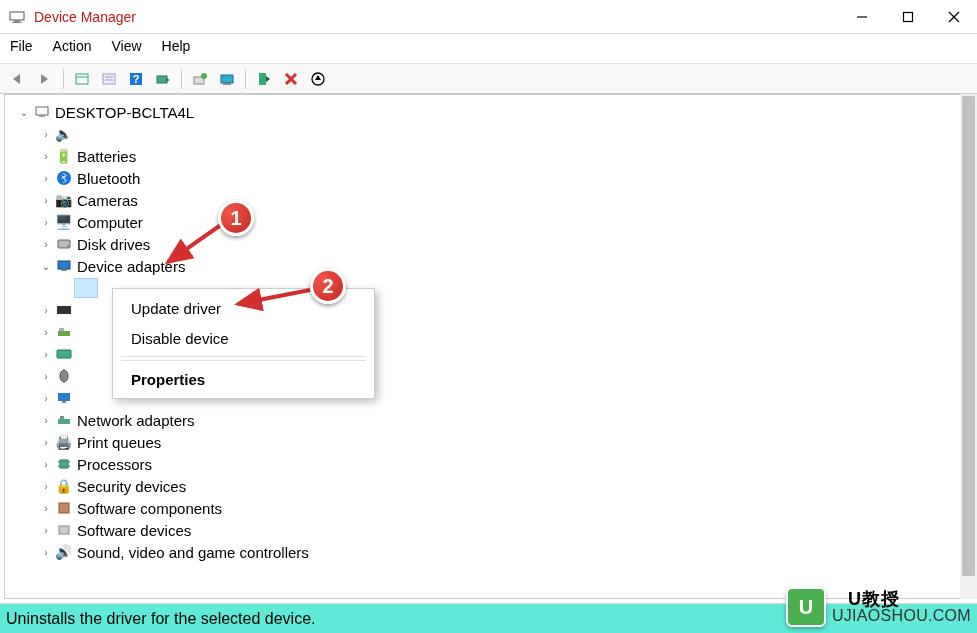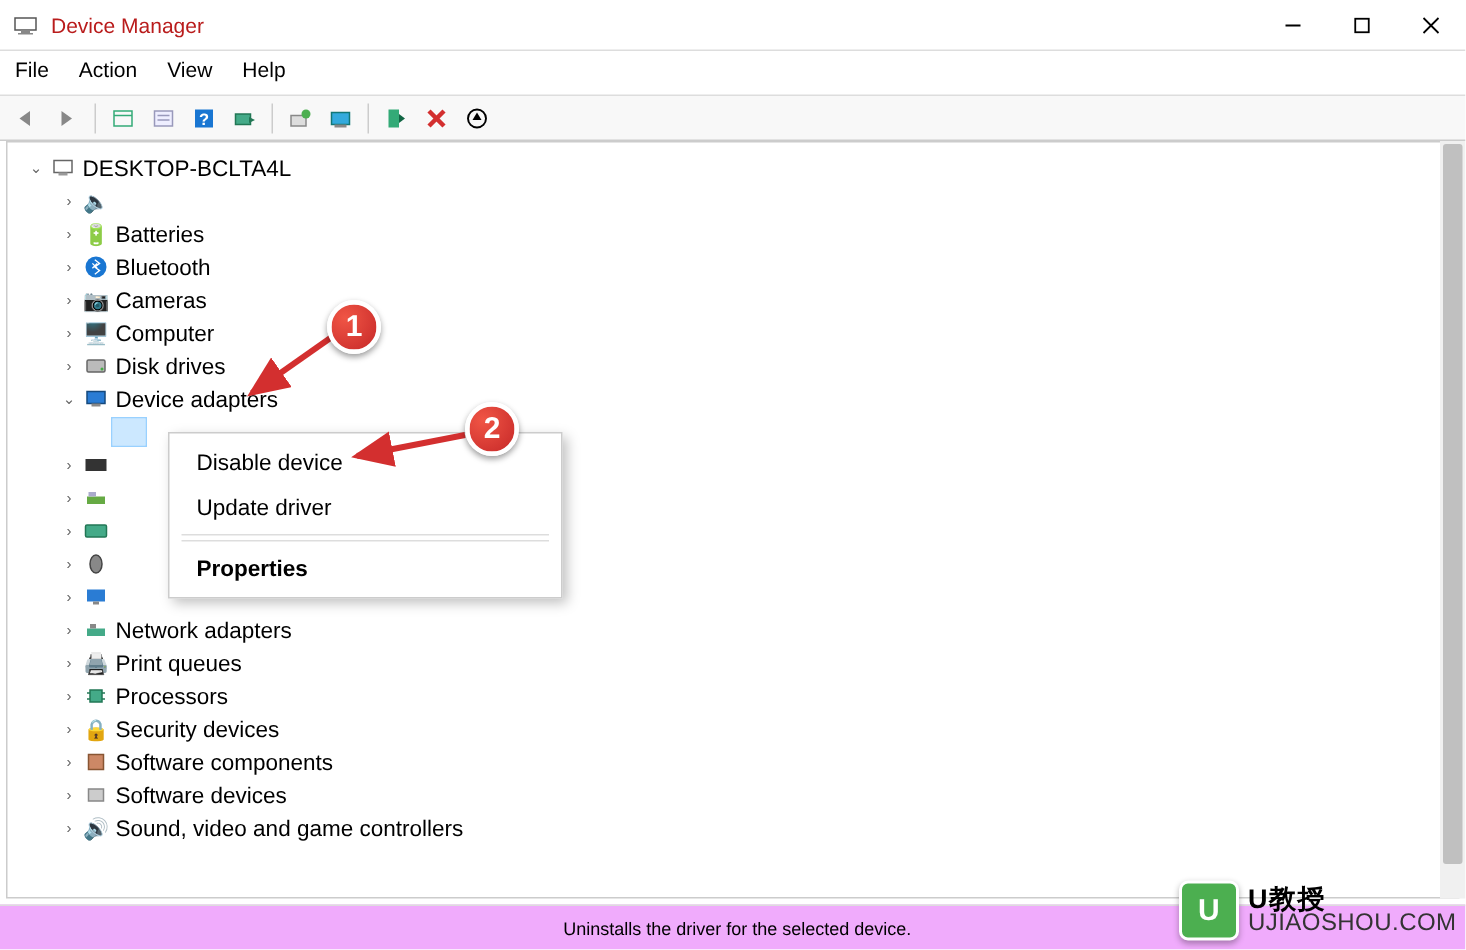--- a/index.html
+++ b/index.html
@@ -28,29 +28,29 @@
 .selected-sub { background: #cce8ff; outline: 1px solid #99d1ff; }
 
 .context-menu { position: absolute; top: 288px; left: 112px; width: 263px; background: #fff; border: 1px solid #ccc; box-shadow: 3px 3px 8px rgba(0,0,0,0.25); padding: 4px 0; z-index: 10; }
 .ctx-item { height: 30px; display: flex; align-items: center; padding-left: 18px; font-size: 15px; cursor: pointer; }
 .ctx-sep { height: 1px; background: #ddd; margin: 3px 8px; }
 .ctx-bold { font-weight: 600; }
 
 .scrollbar-v { position: absolute; right: 0; top: 94px; bottom: 34px; width: 17px; background: #f0f0f0; }
 .scrollbar-thumb { position: absolute; top: 2px; left: 2px; right: 2px; height: 480px; background: #c0c0c0; border-radius: 2px; }
 
-.statusbar { position: absolute; bottom: 0; left: 0; right: 0; height: 30px; display: flex; align-items: center; padding-left: 6px; font-size: 12px; border-top: 1px solid #ddd; background: #f0abfc; justify-content: center; }
+.statusbar { position: absolute; bottom: 0; left: 0; right: 0; height: 30px; display: flex; align-items: center; padding-left: 6px; font-size: 16px; border-top: 1px solid #ddd; background: #5eead4; }
 
 .callout { position: absolute; width: 36px; height: 36px; border-radius: 50%; background: radial-gradient(circle at 30% 30%, #f05545, #c62828); color: #fff; font-weight: 700; font-size: 20px; display: flex; align-items: center; justify-content: center; border: 3px solid #fff; box-shadow: 0 2px 4px rgba(0,0,0,0.4); z-index: 20; }
 .arrow { position: absolute; z-index: 19; }
 
 .watermark { position: absolute; right: 6px; bottom: 6px; display: flex; align-items: center; gap: 6px; z-index: 30; }
 .wm-badge { width: 40px; height: 40px; background: #4caf50; border: 2px solid #fff; border-radius: 6px; display: flex; align-items: center; justify-content: center; color: #fff; font-weight: 700; font-size: 20px; box-shadow: 0 2px 4px rgba(0,0,0,0.3); }
 .wm-text { display: flex; flex-direction: column; line-height: 1; }
-.wm-main { font-size: 18px; font-weight: 700; letter-spacing: 1px; }
+.wm-main { font-size: 18px; font-weight: 700; letter-spacing: 1px; margin-left: 16px; }
 .wm-sub { font-size: 16px; color: #333; letter-spacing: 0.3px; }
 </style>
 </head>
 <body>
 
 <div class="titlebar">
   <span class="titlebar-icon">
     <svg width="16" height="16" viewBox="0 0 16 16">
         <rect x="1" y="3" width="14" height="8" fill="#fff" stroke="#555"></rect>
         <rect x="5" y="11" width="6" height="2" fill="#888"></rect>
@@ -321,22 +321,22 @@
     </div>
     <div class="tree-row level1">
       <span class="chevron">›</span>
       <span class="node-icon">🔊</span>
       <span>Sound, video and game controllers</span>
     </div>
   </div>
 </div>
 
 <div class="context-menu">
+  <div class="ctx-item">Update driver</div>
   <div class="ctx-item">Disable device</div>
-  <div class="ctx-item">Update driver</div>
   <div class="ctx-sep"></div>
   <div class="ctx-sep"></div>
   <div class="ctx-item ctx-bold">Properties</div>
 </div>
 
 <div class="scrollbar-v">
   <div class="scrollbar-thumb"></div>
 </div>
 
 <div class="statusbar">

